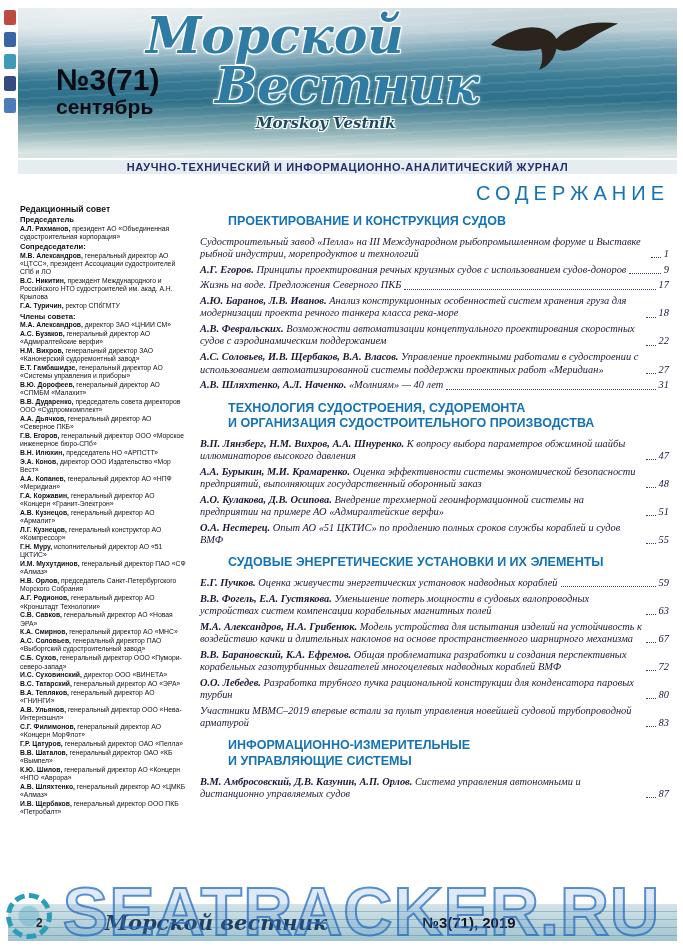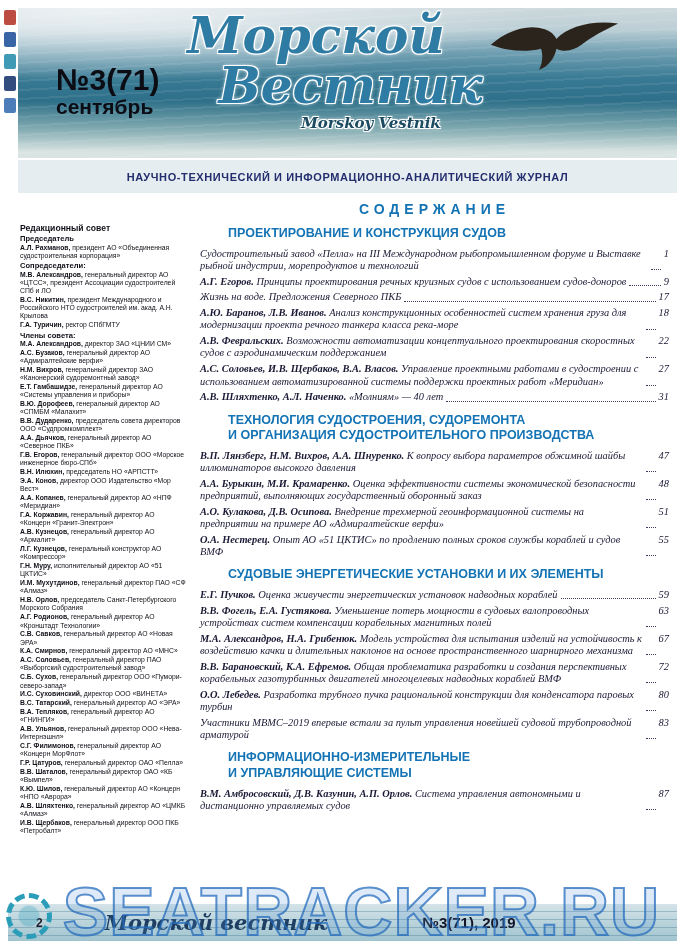--- a/index.html
+++ b/index.html
@@ -19,43 +19,43 @@
     background:
       radial-gradient(130% 95% at 12% 0%, rgba(238,243,245,.96) 0%, rgba(238,243,245,0) 52%),
       linear-gradient(to bottom, #ccd8dc 0%, #bccfd6 14%, #6f9eb1 30%, #387a93 47%, #2e7089 62%, #7fa9b0 80%, #d9e4e2 96%);
   }
   .header::after { content:""; position:absolute; inset:0;
     background:repeating-linear-gradient(177deg, rgba(255,255,255,.08) 0 2px, transparent 2px 9px); }
   .issue-block { position:absolute; left:38px; top:56px; z-index:2; color:#0c0c14; line-height:1.05; }
   .issue-no { font-size:30px; font-weight:bold; }
   .issue-month { font-size:21px; font-weight:bold; }
   .issue-year { font-size:24px; font-weight:bold; letter-spacing:7px; }
-  .brand { position:absolute; left:128px; top:2px; width:340px; z-index:2; text-align:center;
+  .brand { position:absolute; left:128px; top:2px; width:340px; z-index:2; 
     font-family:"DejaVu Serif", serif; font-style:italic; font-weight:bold; color:#2e7ba3;
     text-shadow:0 0 2px #fff, 0 0 4px #fff, 1px 1px 0 #fff, -1px -1px 0 #fff, 1px -1px 0 #fff, -1px 1px 0 #fff; }
   .brand-1 { font-size:50px; line-height:1.02; }
   .brand-2 { font-size:50px; line-height:1.0; margin-left:69px; }
   .brand-sub { font-size:15px; color:#1c4a61; margin-left:110px; margin-top:3px; }
   .bird { position:absolute; right:55px; top:4px; width:135px; z-index:2; }
-  .banner { height:33px; margin-top:2px; background:#e6edf1; display:flex; align-items:center; justify-content:center; }
+  .banner { height:14px; margin-top:2px; background:#e6edf1; display:flex; align-items:center; justify-content:center; }
   .banner-text { color:#232e6e; font-weight:bold; font-size:11px; letter-spacing:.6px; white-space:nowrap; }
 
   
   .columns { display:flex; margin-top:6px; }
   .sidebar { flex:none; width:168px; font-size:6.8px; line-height:1.22; color:#101018; padding-left:2px;margin-top:24px; }
   .sb-title { font-size:8.6px; font-weight:bold; margin-bottom:1px; }
   .sb-heading { font-size:7.6px; font-weight:bold; margin-top:1px; }
   .sb-entry { margin-bottom:.5px; }
   .nm { font-weight:bold; }
   .nm::after { content:" "; }
 
   .main { flex:1; padding:0 8px 0 14px; }
-  .toc-title { text-align:center; color:#1373b4; font-weight:bold; font-size:14px; letter-spacing:5px; margin:2px 0 4px; }
+  .toc-title { text-align:right; color:#1373b4; font-weight:normal; font-size:20px; letter-spacing:5px; margin:2px 0 4px; }
   .sec-h { color:#1373b4; font-weight:bold; font-size:12.5px; line-height:1.25; margin:9px 0 6px; white-space:pre-line;padding-left:28px; }
-  .article { display:flex; font-family:"Liberation Serif", serif; font-style:italic;
+  .article { display:flex; align-items:flex-end; font-family:"Liberation Serif", serif; font-style:italic;
     font-size:10.4px; line-height:1.18; color:#191935; margin-bottom:3.5px; }
   .article .txt { flex:0 1 auto; }
   .authors { font-weight:bold; }
   .authors:empty { display:none; }
   .authors::after { content:" "; }
   .leader { flex:1 1 auto; min-width:10px; border-bottom:1.5px dotted #3d3d63; margin:0 3px 2px; }
   .pg { flex:none; }
 
   
   .footer { position:absolute; left:8px; right:6px; bottom:6px; height:37px; z-index:1;

